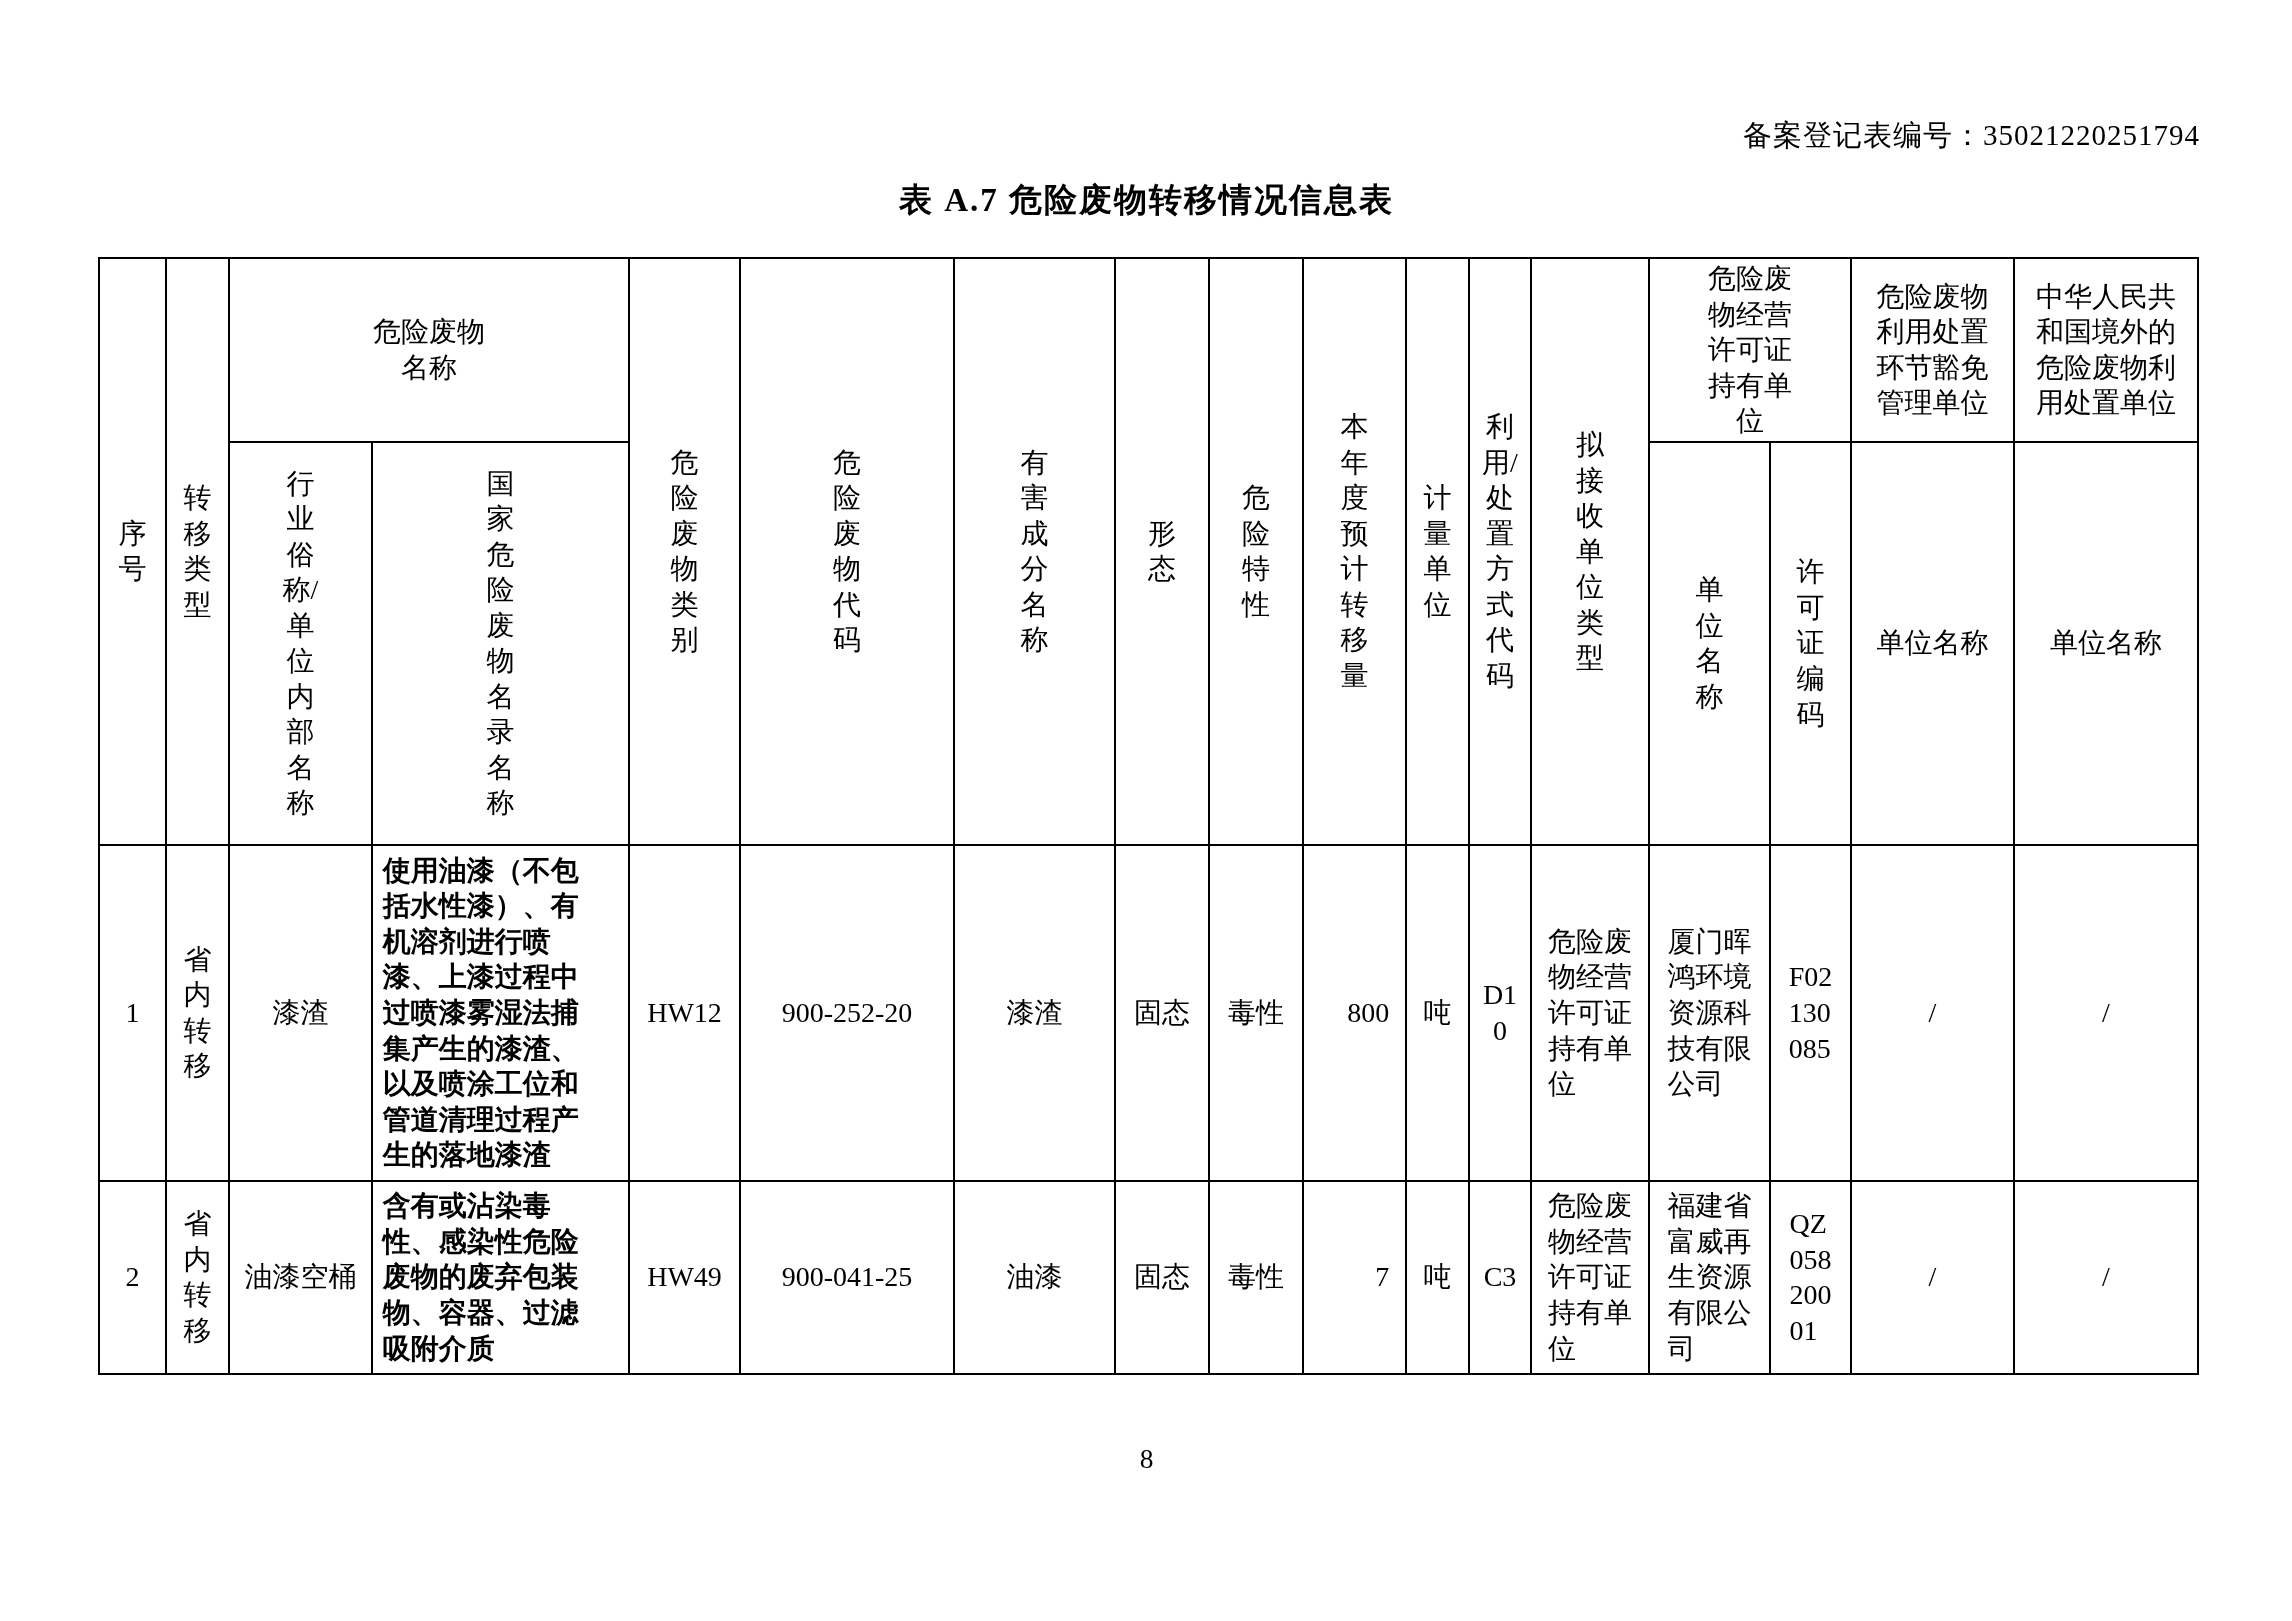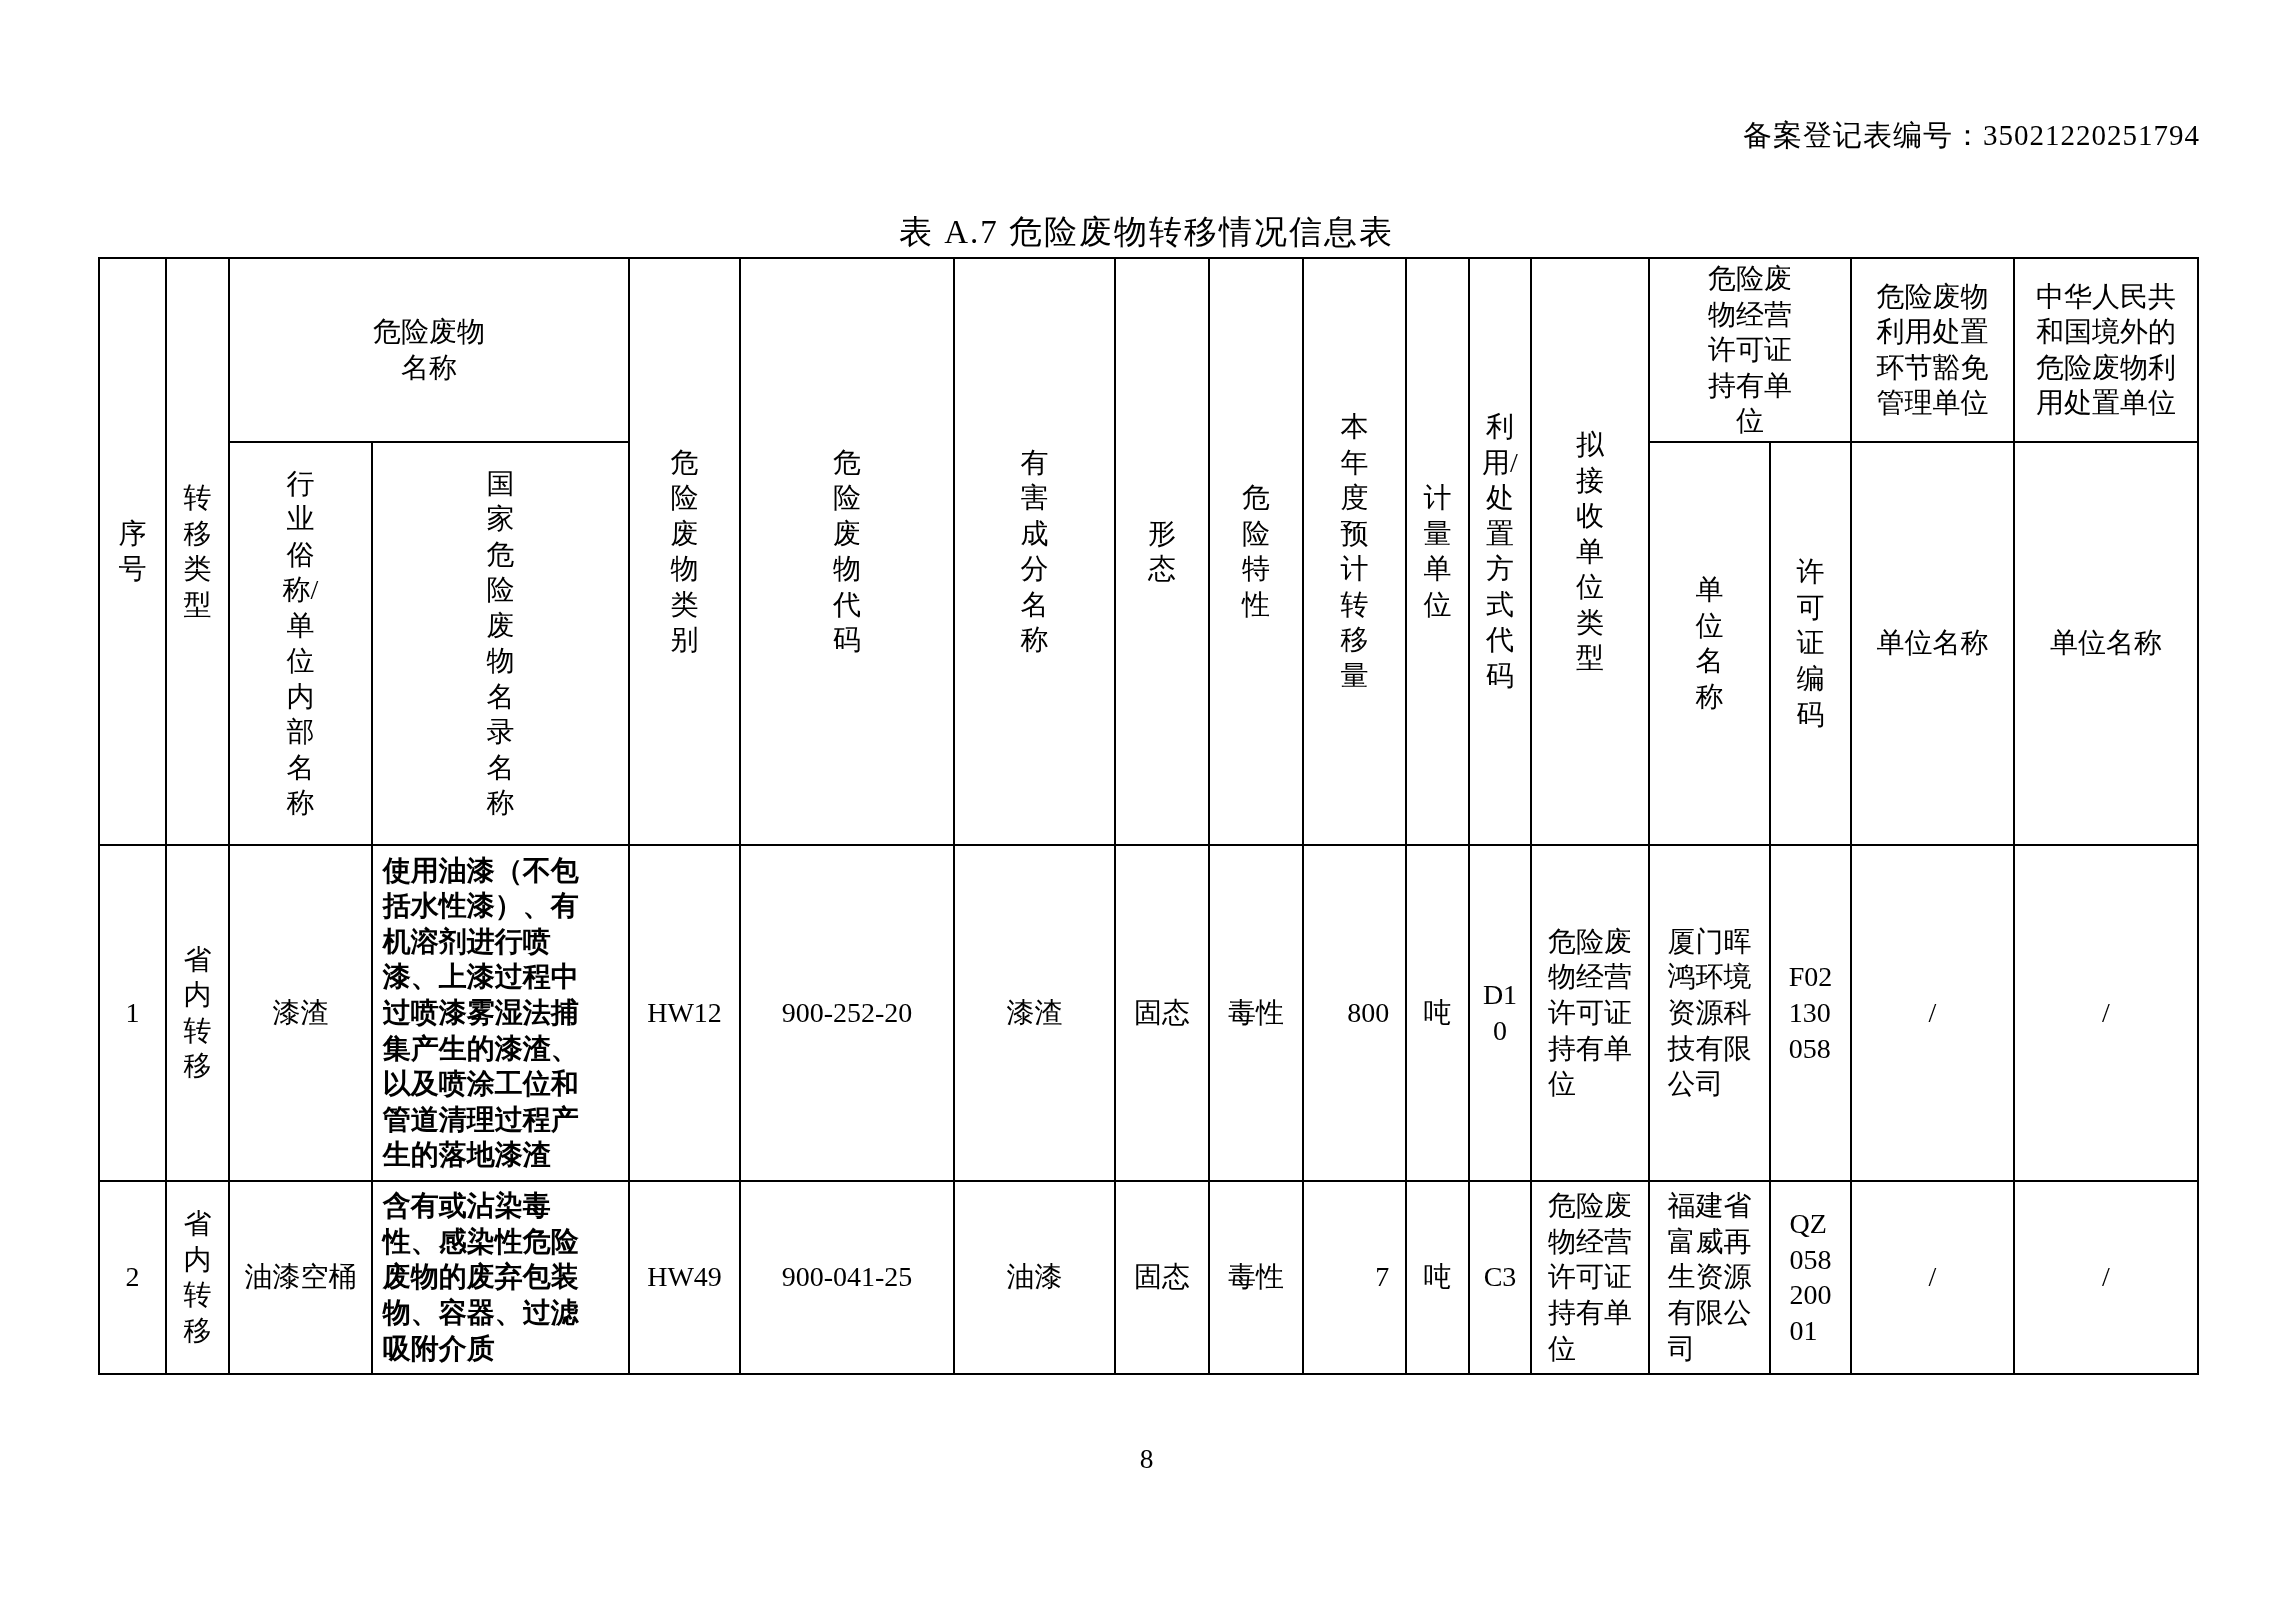--- a/index.html
+++ b/index.html
@@ -10,23 +10,22 @@
     font-family: "Liberation Serif", serif;
     color: #000;
   }
   .sheet { position: absolute; inset: 0; background: #fff; }
   .reg-no {
     position: absolute; top: 116px; right: 93px;
     font-size: 29px; letter-spacing: 1px;
   }
   .doc-title {
     position: absolute; top: 178px; left: 0; width: 100%;
-    text-align: center; font-size: 33px; font-weight: normal;
+    text-align: center; font-size: 33px; font-weight: bold;
     letter-spacing: 2px;
-    margin-top: 32px;
   }
   table.main {
     position: absolute; left: 98px; top: 257px;
     width: 2098px;
     border-collapse: collapse; table-layout: fixed;
   }
   td {
     border: 2px solid #000;
     vertical-align: middle; text-align: center;
     font-size: 28px; line-height: 1.27;
@@ -216,21 +215,21 @@
 许可证
 持有单
 位</span></td>
       <td class="block-left"><span>厦门晖
 鸿环境
 资源科
 技有限
 公司</span></td>
       <td class="block-left"><span>F02
 130
-058</span></td>
+085</span></td>
       <td>/</td>
       <td>/</td>
     </tr>
 
     <tr class="drow2">
       <td>2</td>
       <td>省
 内
 转
 移</td>

